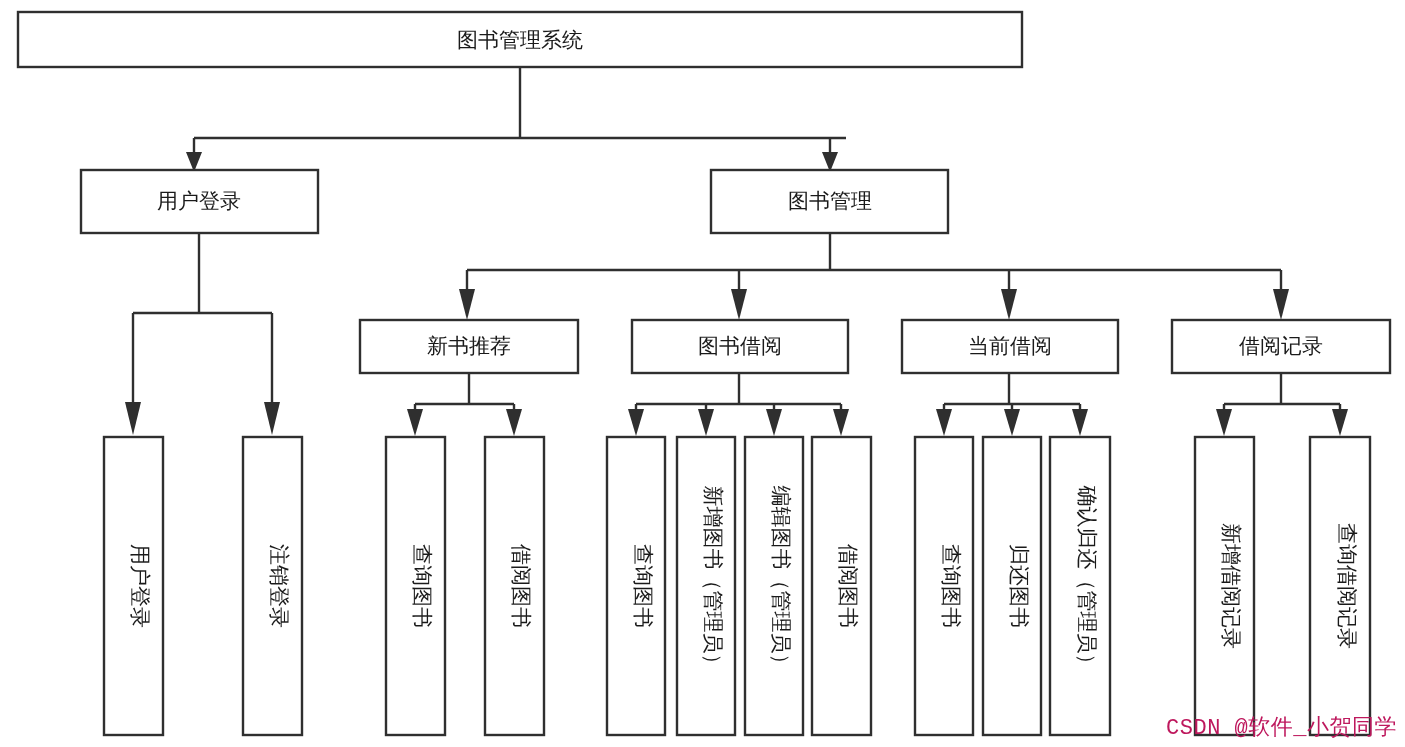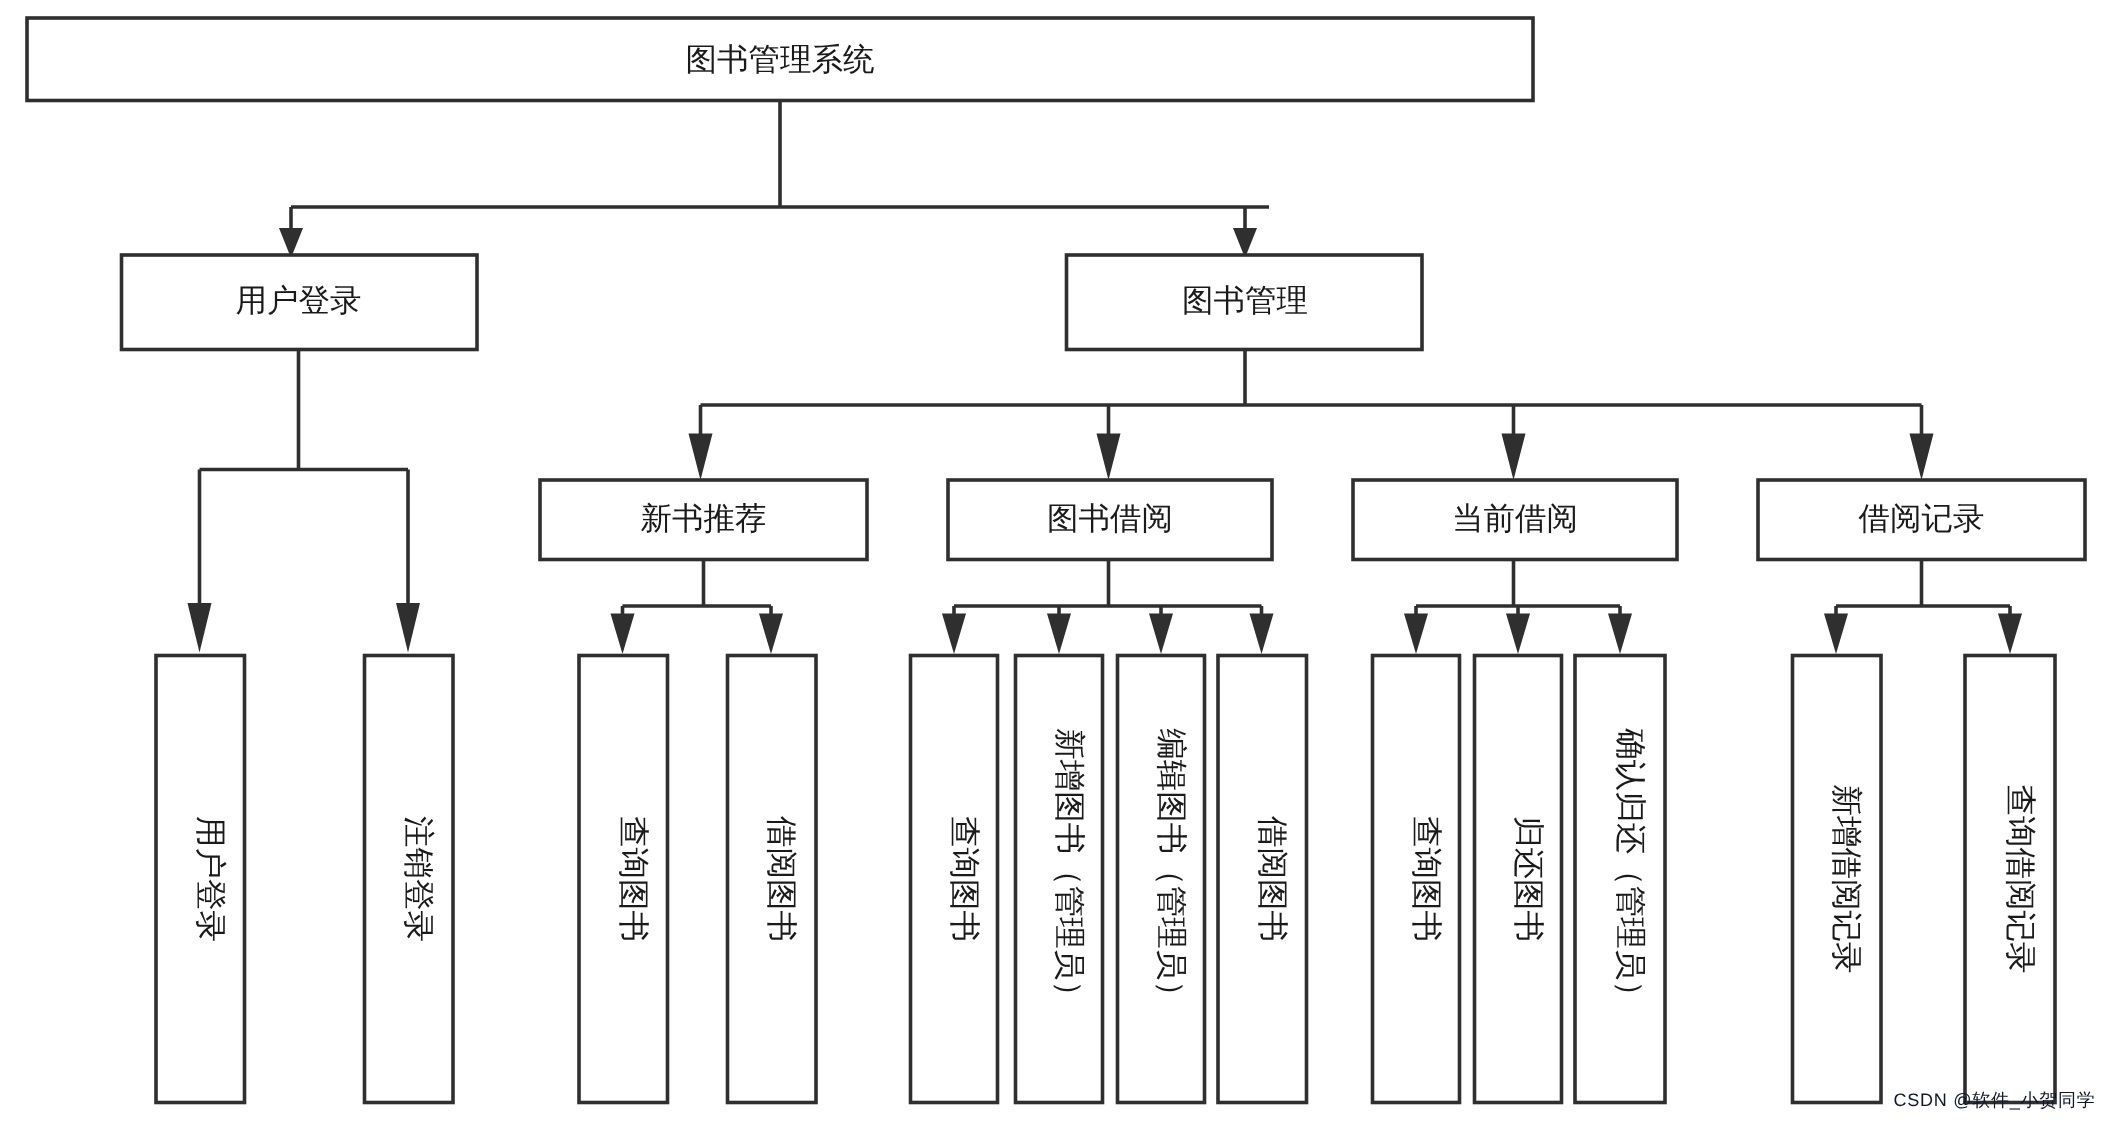--- a/index.html
+++ b/index.html
@@ -52,23 +52,23 @@
   .node-label-v {
     font-family: "Liberation Sans", "DejaVu Sans", sans-serif;
     font-size: 21px;
     fill: #1a1a1a;
     text-anchor: middle;
   }
   .watermark {
     position: absolute;
     right: 8px;
     bottom: 5px;
-    font-family: Liberation Sans, sans-serif;
-    font-size: 12px;
-    color: #0f172a;
+    font-family: Liberation Mono, monospace;
+    font-size: 22px;
+    color: #be185d;
     letter-spacing: 0.5px;
     white-space: nowrap;
     pointer-events: none;
   }
 </style>
 </head>
 <body>
 
 <div id="diagram-root">
 

